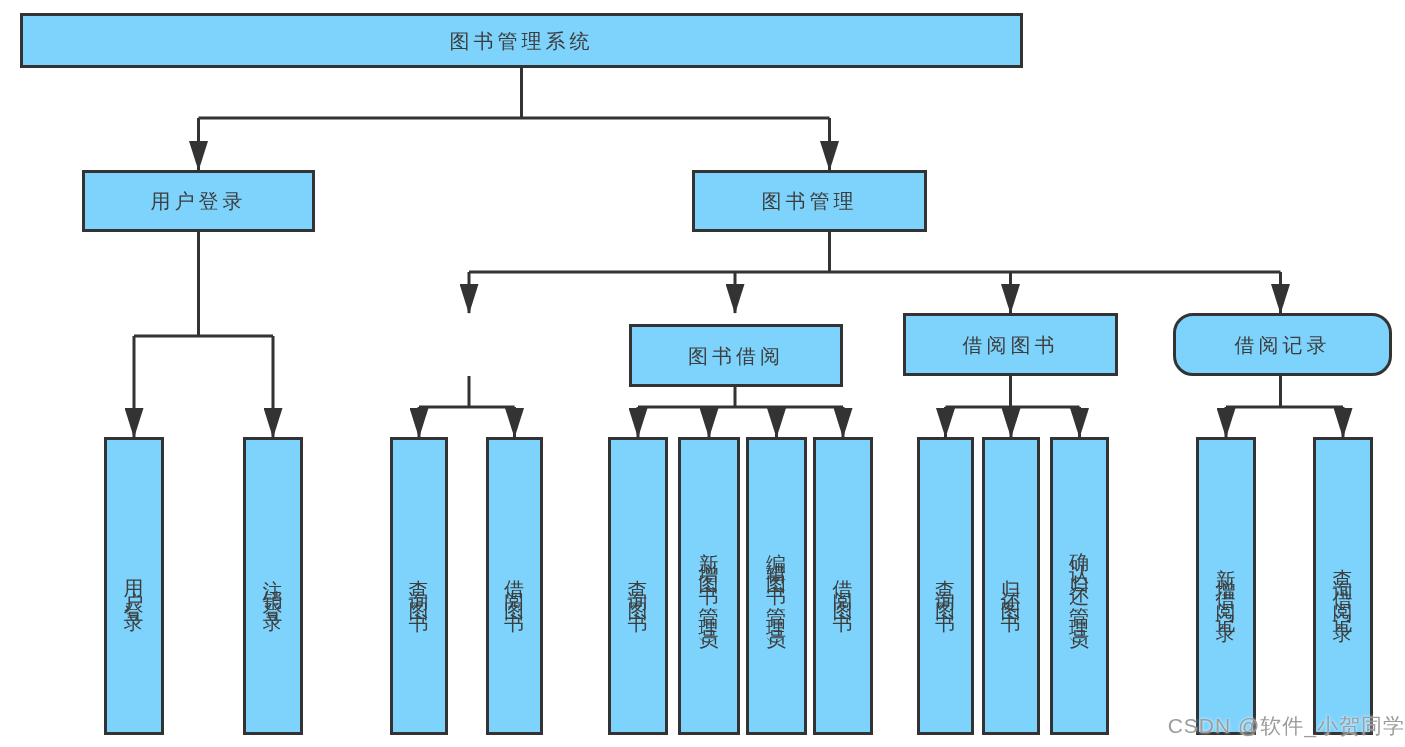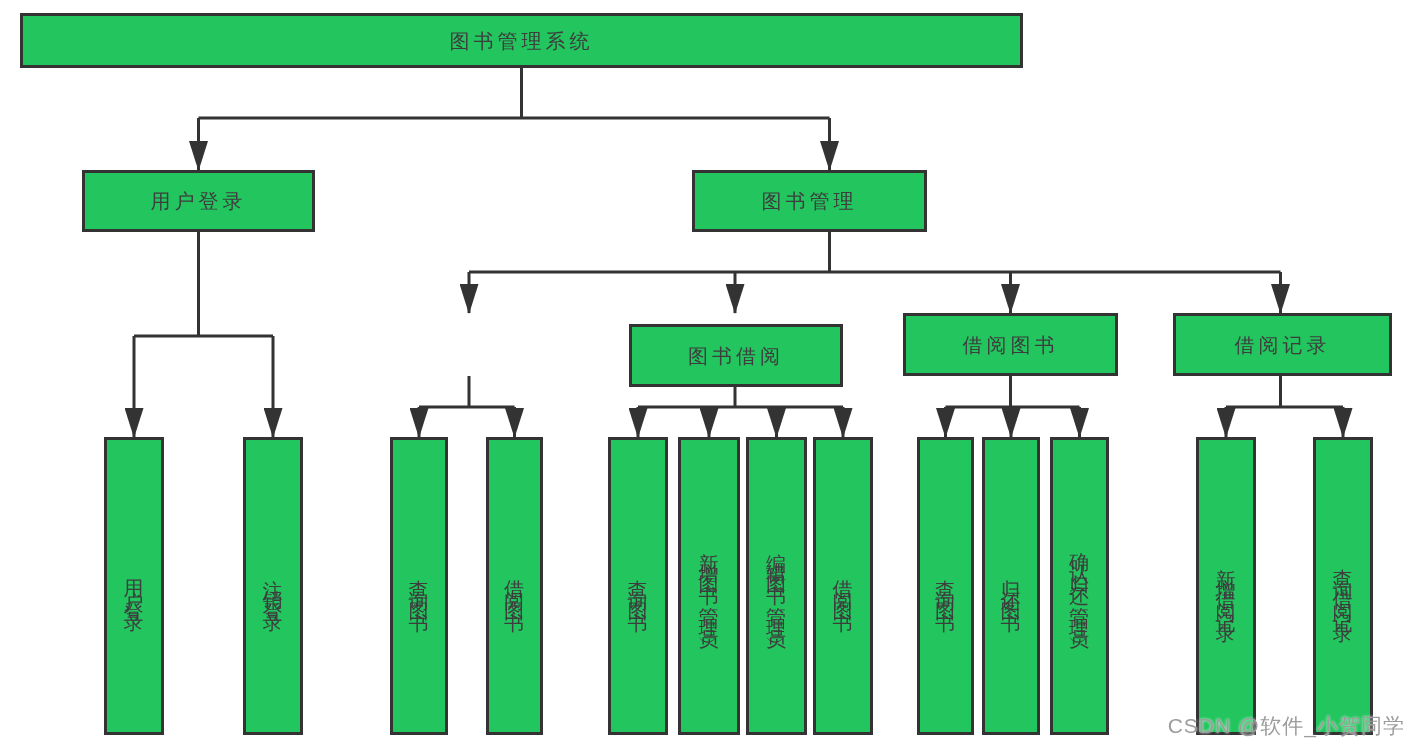--- a/index.html
+++ b/index.html
@@ -5,21 +5,21 @@
   html,body { margin:0; padding:0; background:#ffffff; }
   .canvas {
     position:relative; width:1405px; height:747px; background:#ffffff;
     font-family:"Liberation Sans", sans-serif; overflow:hidden;
   }
   svg.connectors { position:absolute; left:0; top:0; }
   .ln { fill:none; stroke:#333333; stroke-width:3; }
   .ar { fill:none; stroke:#333333; stroke-width:3; }
   .box {
     position:absolute; box-sizing:border-box;
-    border:3px solid #333333; background:#22c55e;
+    border:3px solid #333333; background:#7dd3fc;
     display:flex; align-items:center; justify-content:center;
     color:#3d3d3d; font-size:20px; line-height:1; z-index:2;
   }
   .box.h span { letter-spacing:4px; white-space:nowrap; }
   .box.v span {
     writing-mode:vertical-rl; text-orientation:mixed;
     letter-spacing:11px; white-space:nowrap; line-height:1.1;
   }
   
   .lvl2 { top:170px; height:62px; }
@@ -85,21 +85,21 @@
   <div class="box h lvl2" style="left:692px; width:235px;">
     <span>图书管理</span>
   </div>
 
   <div class="box h lvl3" style="left:629px; width:214px;margin-top:11px;">
     <span>图书借阅</span>
   </div>
   <div class="box h lvl3" style="left:903px; width:215px;">
     <span>借阅图书</span>
   </div>
-  <div class="box h lvl3" style="left:1173px; width:219px;">
+  <div class="box h lvl3" style="left:1173px; width:219px;border-radius:20px;">
     <span>借阅记录</span>
   </div>
 
   <div class="box v leaf" style="left:104px; width:60px;">
     <span>用户登录</span>
   </div>
   <div class="box v leaf" style="left:243px; width:60px;">
     <span>注销登录</span>
   </div>
   <div class="box v leaf" style="left:390px; width:58px;">

